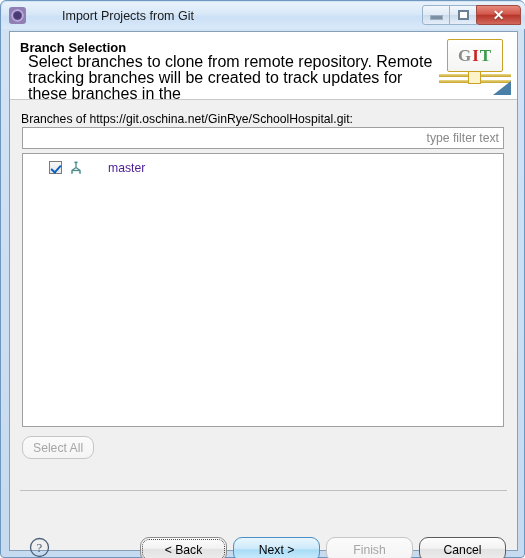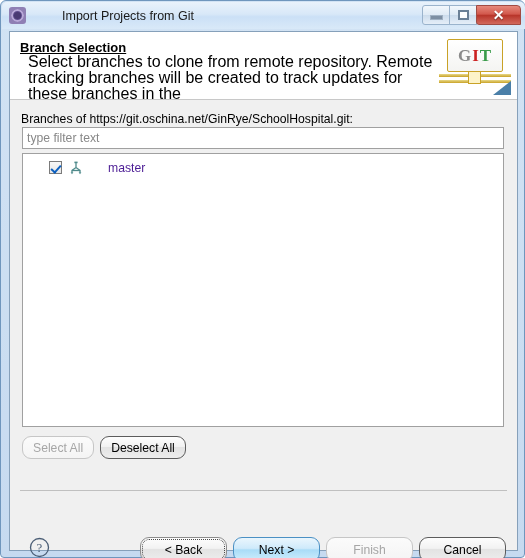--- a/index.html
+++ b/index.html
@@ -138,21 +138,20 @@
     background: #ffffff;
     border-bottom: 1px solid #c8c8c8;
     overflow: hidden;
   }
   .banner-title {
     position: absolute;
     left: 10px; top: 8px;
     font-size: 13px;
     font-weight: bold;
     color: #000000;
-    text-decoration: underline;
   }
   .banner-desc {
     position: absolute;
     left: 18px; top: 22px;
     width: 410px;
     font-size: 16px;
     color: #000000;
     line-height: 16px;
   }
   .git-logo {
@@ -223,20 +222,21 @@
     left: 12px; top: 27px;
     width: 482px; height: 21px;
     box-sizing: border-box;
     background: #ffffff;
     border: 1px solid #a0a0a0;
     font-family: "Liberation Sans", sans-serif;
     font-size: 12.2px;
     color: #666666;
     padding: 10px 4px;
     outline: none;
+    text-align: right;
   }
   .filter-box::placeholder { color: #888888; opacity: 1; }
 
   .listbox {
     position: absolute;
     left: 12px; top: 53px;
     width: 482px; height: 274px;
     box-sizing: border-box;
     background: #ffffff;
     border: 1px solid #a0a0a0;
@@ -406,21 +406,20 @@
                 <rect x="6.4" y="1.6" width="3.2" height="1.6"></rect>
               </g>
             </svg>
           </span>
           <span class="row-label">master</span>
         </div>
       </div>
 
       <div class="sel-buttons">
         <button class="btn disabled">Select All</button>
-        <button class="btn strong">Deselect All</button>
       </div>
     </div>
 
     <div class="separator"></div>
 
     <span class="help-icon">
       <svg width="21" height="21" viewBox="0 0 21 21">
         <circle cx="10.5" cy="10.5" r="9" fill="none" stroke="#4a5d75" stroke-width="1.3"></circle>
         <text x="10.5" y="15" text-anchor="middle" font-family="Liberation Serif, serif" font-size="13" fill="#4a5d75">?</text>
       </svg>

